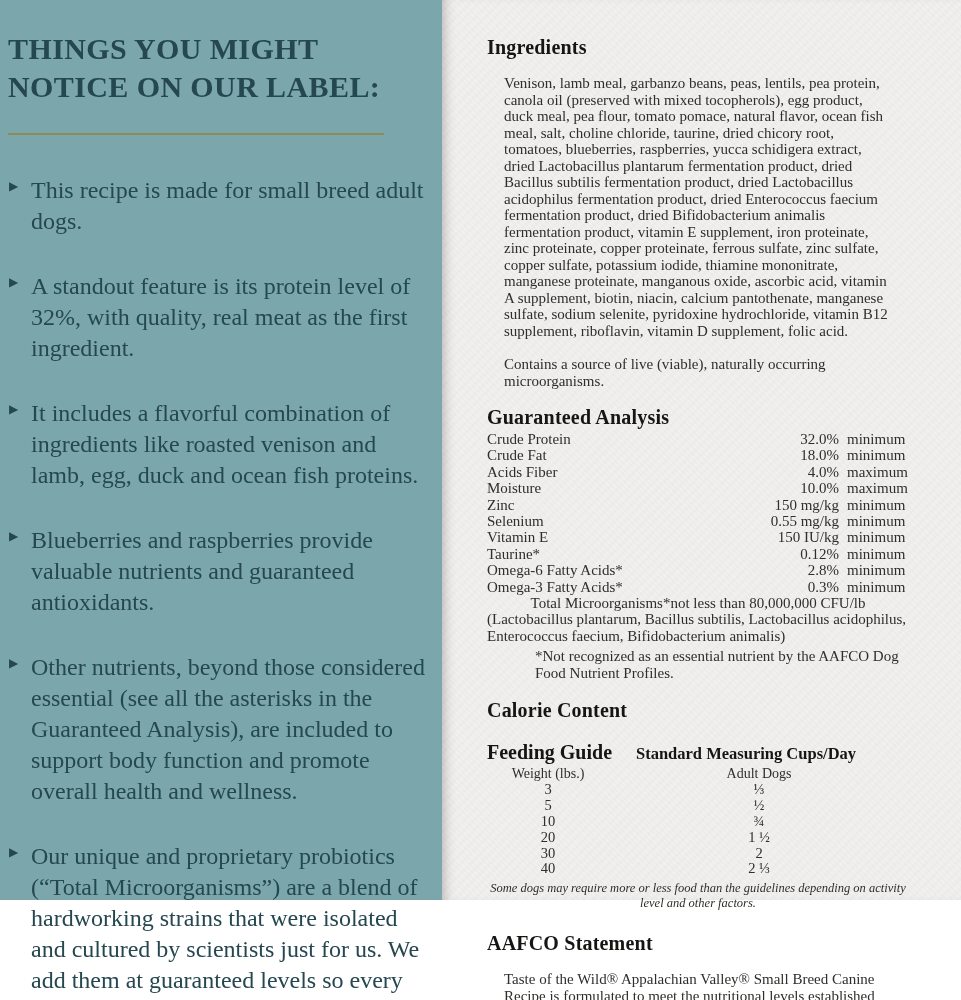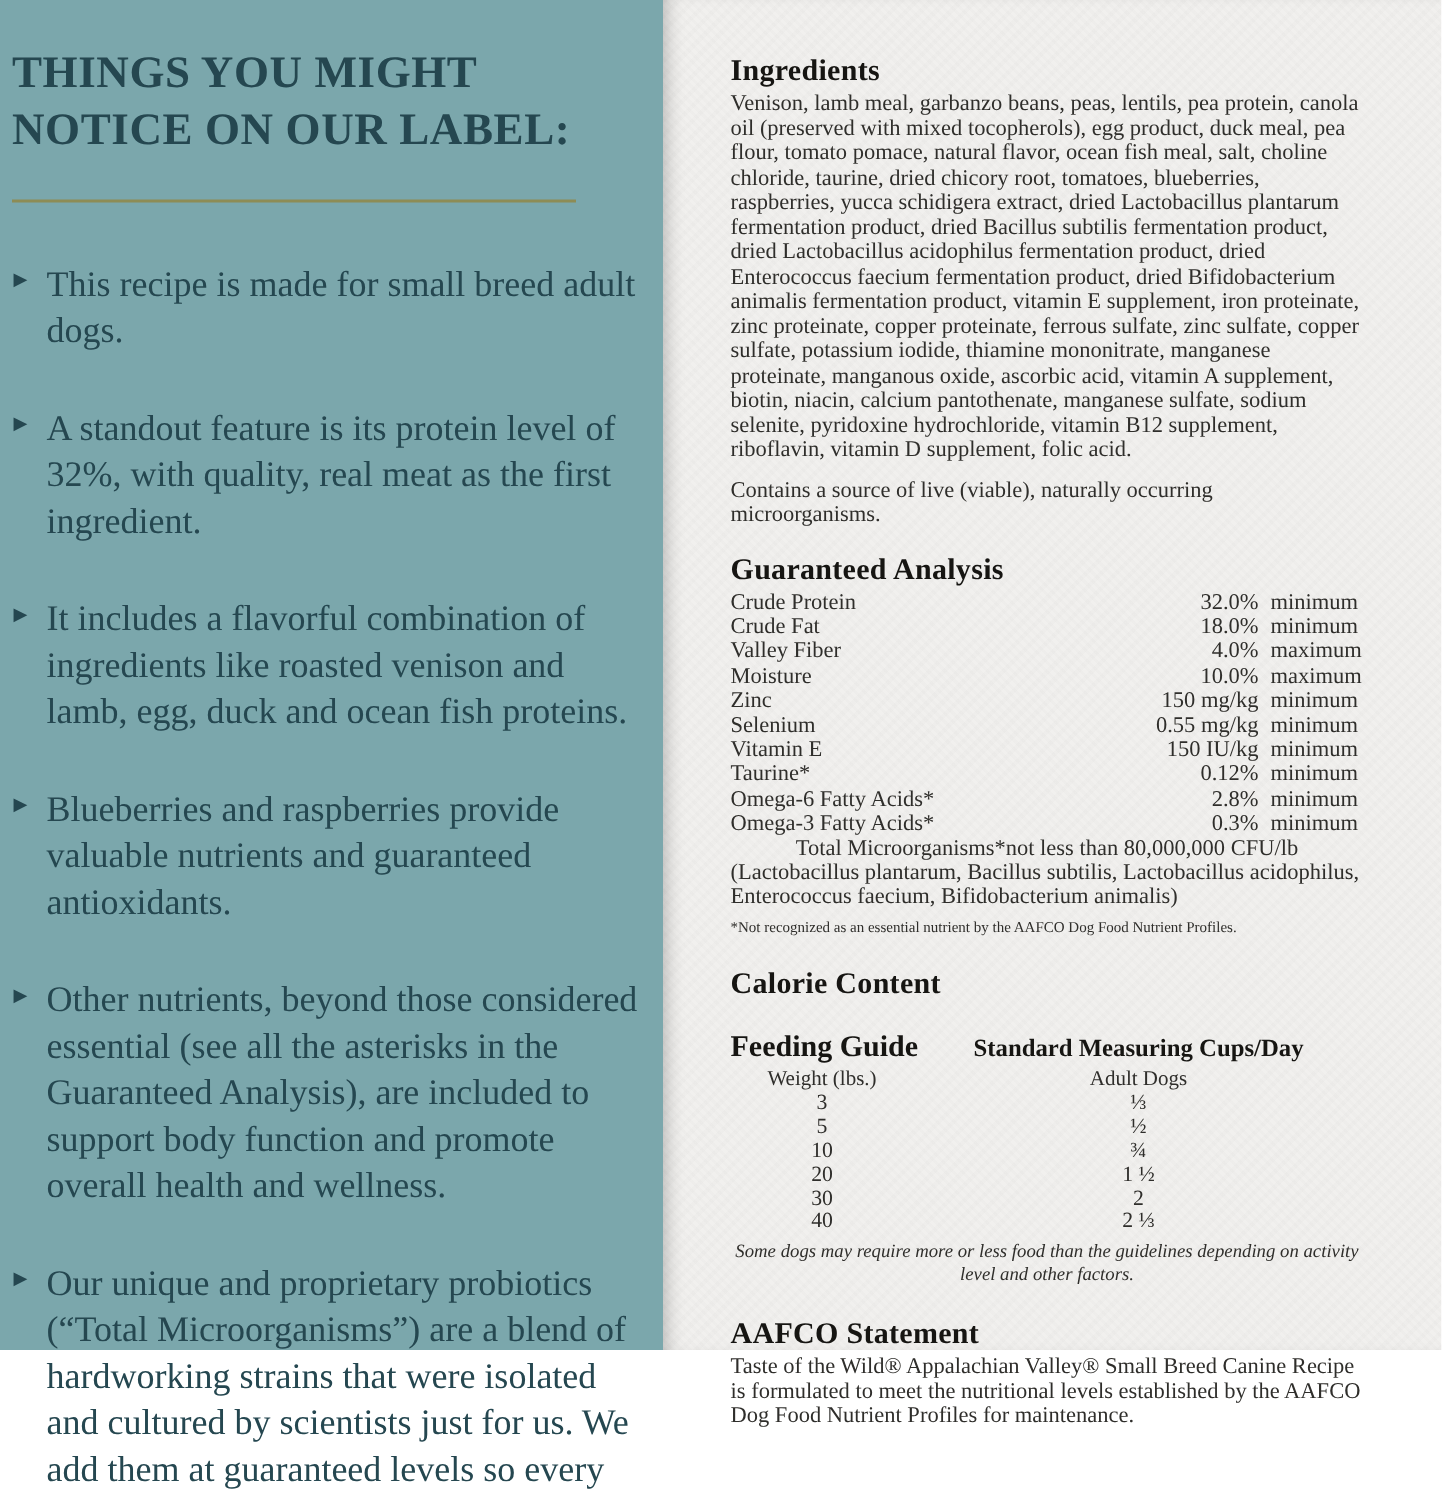--- a/index.html
+++ b/index.html
@@ -59,43 +59,43 @@
     box-shadow:inset 10px 0 12px -8px rgba(0,0,0,0.25);
     color:var(--ink);
     padding:36px 52px 0 45px;
   }
   .sec-title{
     margin:0 0 3px;
     font-size:20px;line-height:22px;font-weight:bold;
     color:var(--heading-ink);
     letter-spacing:0.2px;
   }
-  .body-text{margin:0;font-size:15px;line-height:16.5px;}
+  .body-text{margin:17px;font-size:15px;line-height:16.5px;}
   .contains-note{margin-top:10px;}
 
   .ga-section{margin-top:17px;}
   .ga-rows{margin-top:2px;}
   .ga-row{
     display:grid;
     grid-template-columns:1fr 118px 62px;
     column-gap:8px;
     font-size:15px;line-height:16.4px;
   }
   .ga-value{text-align:right;}
   .ga-total{
     display:flex;justify-content:center;
     font-size:15px;line-height:16.4px;
   }
   .ga-detail{font-size:15px;line-height:16.5px;}
-  .ga-footnote{margin-top:4px;font-size:10px;line-height:16.5px;}
+  .ga-footnote{margin-top:4px;font-size:15px;line-height:16.5px;margin-left:48px;}
 
   .calorie-section{margin-top:18px;}
 
   .feeding-section{margin-top:20px;}
-  .fg-head{display:flex;align-items:baseline;gap:37px;margin-bottom:2px;}
+  .fg-head{display:flex;align-items:baseline;gap:24px;margin-bottom:2px;}
   .fg-title{font-size:20px;font-weight:bold;color:var(--heading-ink);}
   .fg-sub{font-size:16.5px;font-weight:bold;color:var(--heading-ink);}
   .fg-grid{display:grid;grid-template-columns:122px 300px;}
   .fg-grid > *{text-align:center;}
   .fg-colhead{font-size:14px;line-height:16px;}
   .fg-row{display:contents;}
   .fg-cell{font-size:14.5px;line-height:15.8px;}
   .fg-note{
     margin-top:4px;
     font-style:italic;
@@ -167,21 +167,21 @@
             <span class="ga-qual">minimum</span>
           </div>
 
           <div class="ga-row">
             <span class="ga-label">Crude Fat</span>
             <span class="ga-value">18.0%</span>
             <span class="ga-qual">minimum</span>
           </div>
 
           <div class="ga-row">
-            <span class="ga-label">Valley Fiber</span>
+            <span class="ga-label">Acids Fiber</span>
             <span class="ga-value">4.0%</span>
             <span class="ga-qual">maximum</span>
           </div>
 
           <div class="ga-row">
             <span class="ga-label">Moisture</span>
             <span class="ga-value">10.0%</span>
             <span class="ga-qual">maximum</span>
           </div>
 

